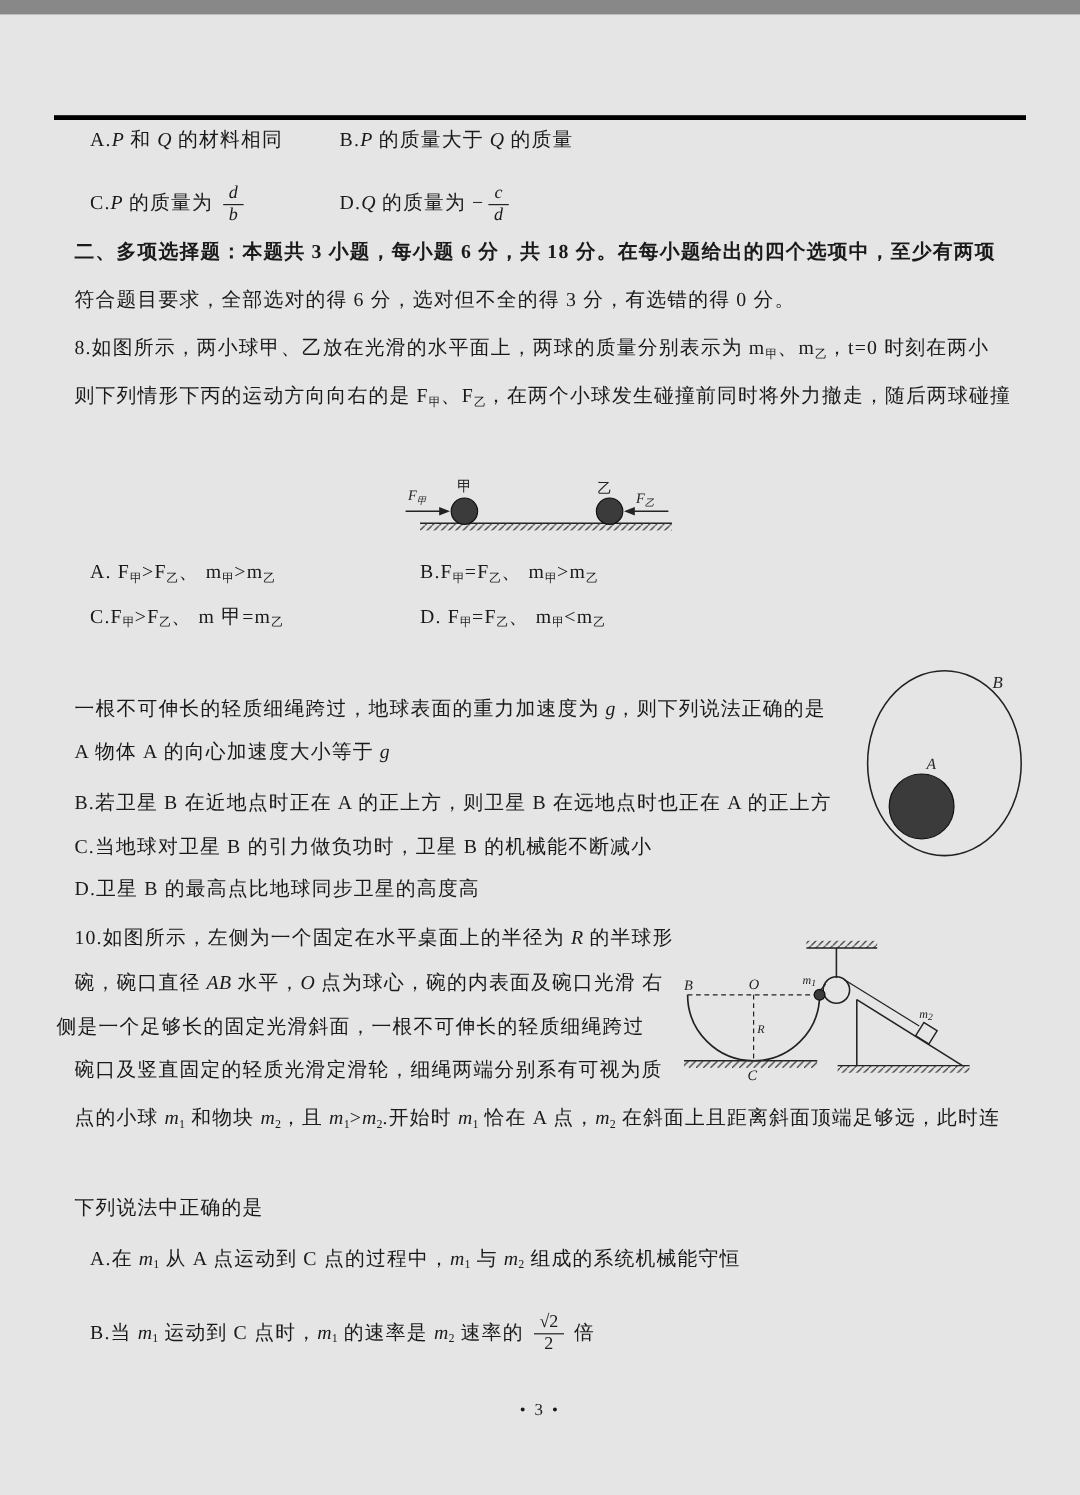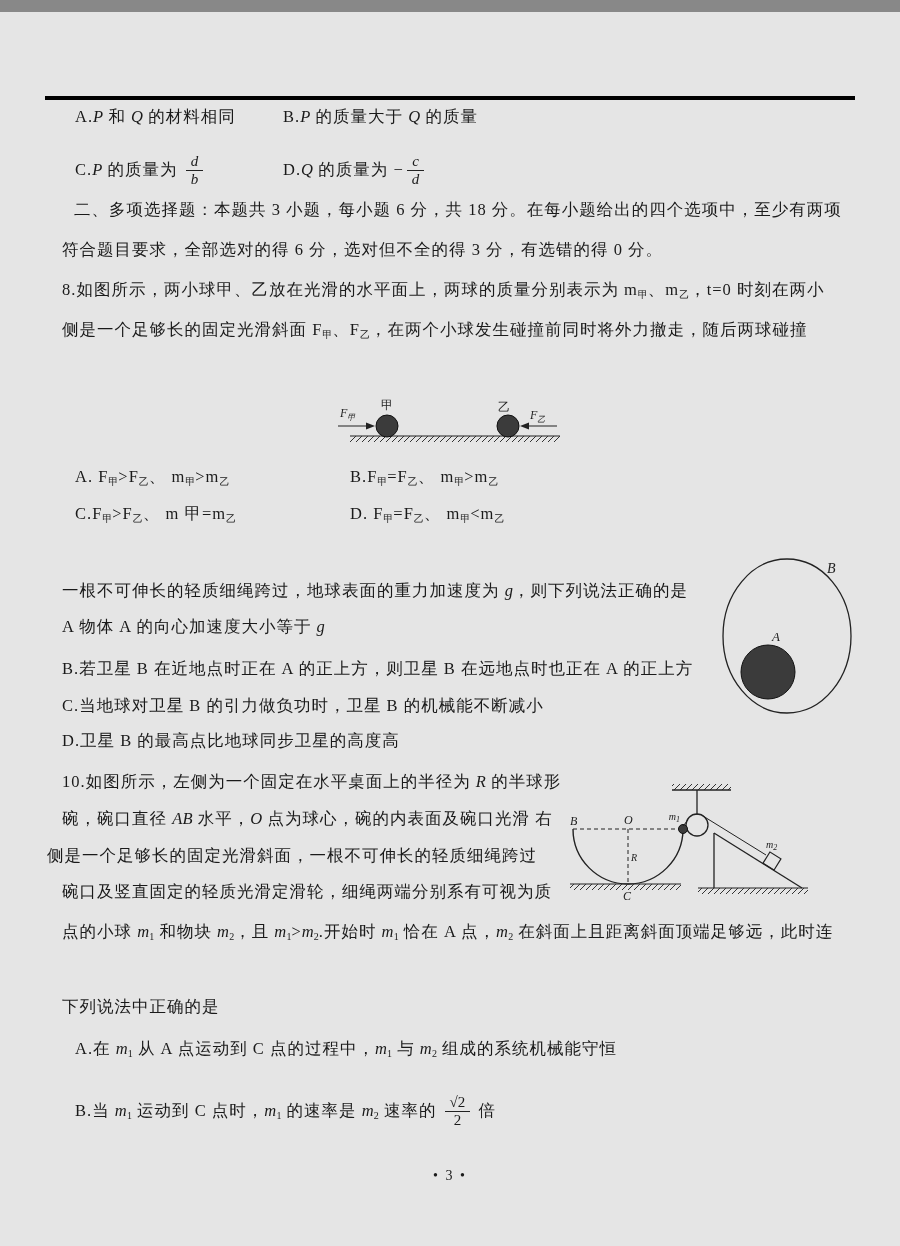--- a/index.html
+++ b/index.html
@@ -44,25 +44,25 @@
 
 <div class="page">
 
   <div class="rule" style="left:45px;top:84px;width:810px;height:4px;"></div>
 
   <div class="line" style="left:75px;top:94px;"><span>A.</span><span class="i">P</span><span> 和 </span><span class="i">Q</span><span> 的材料相同</span></div>
   <div class="line" style="left:283px;top:94px;"><span>B.</span><span class="i">P</span><span> 的质量大于 </span><span class="i">Q</span><span> 的质量</span></div>
   <div class="line" style="left:75px;top:141px;"><span>C.</span><span class="i">P</span><span> 的质量为 </span><span class="frac fit"><span class="num">d</span><span class="den">b</span></span></div>
   <div class="line" style="left:283px;top:141px;"><span>D.</span><span class="i">Q</span><span> 的质量为 −</span><span class="frac fit"><span class="num">c</span><span class="den">d</span></span></div>
 
-  <div class="line" style="left:74px;top:187px;">二、多项选择题：本题共 3 小题，每小题 6 分，共 18 分。在每小题给出的四个选项中，至少有两项</div>
+  <div class="line" style="left:62px;top:187px;font-weight:bold;">二、多项选择题：本题共 3 小题，每小题 6 分，共 18 分。在每小题给出的四个选项中，至少有两项</div>
   <div class="line" style="left:62px;top:227px;">符合题目要求，全部选对的得 6 分，选对但不全的得 3 分，有选错的得 0 分。</div>
 
   <div class="line" style="left:62px;top:267px;"><span>8.如图所示，两小球甲、乙放在光滑的水平面上，两球的质量分别表示为 m</span><span class="sub">甲</span><span>、m</span><span class="sub">乙</span><span>，t=0 时刻在两小</span></div>
-  <div class="line" style="left:62px;top:307px;"><span>侧是一个足够长的固定光滑斜面 F</span><span class="sub">甲</span><span>、F</span><span class="sub">乙</span><span>，在两个小球发生碰撞前同时将外力撤走，随后两球碰撞</span></div>
+  <div class="line" style="left:62px;top:307px;"><span>则下列情形下丙的运动方向向右的是 F</span><span class="sub">甲</span><span>、F</span><span class="sub">乙</span><span>，在两个小球发生碰撞前同时将外力撤走，随后两球碰撞</span></div>
 
   <svg class="fig" style="left:330px;top:384px;" width="245" height="60" viewBox="0 0 245 60">
     <defs>
       <pattern id="hatch1" width="6" height="6" patternUnits="userSpaceOnUse">
         <path d="M0 6 L6 0" stroke="#333" stroke-width="1"></path>
       </pattern>
     </defs>
     <line x1="20" y1="40" x2="230" y2="40" stroke="#222" stroke-width="1.2"></line>
     <rect x="20" y="40" width="210" height="6" fill="url(#hatch1)"></rect>
     <circle cx="57" cy="30" r="11" fill="#3b3b3b" stroke="#111"></circle>

